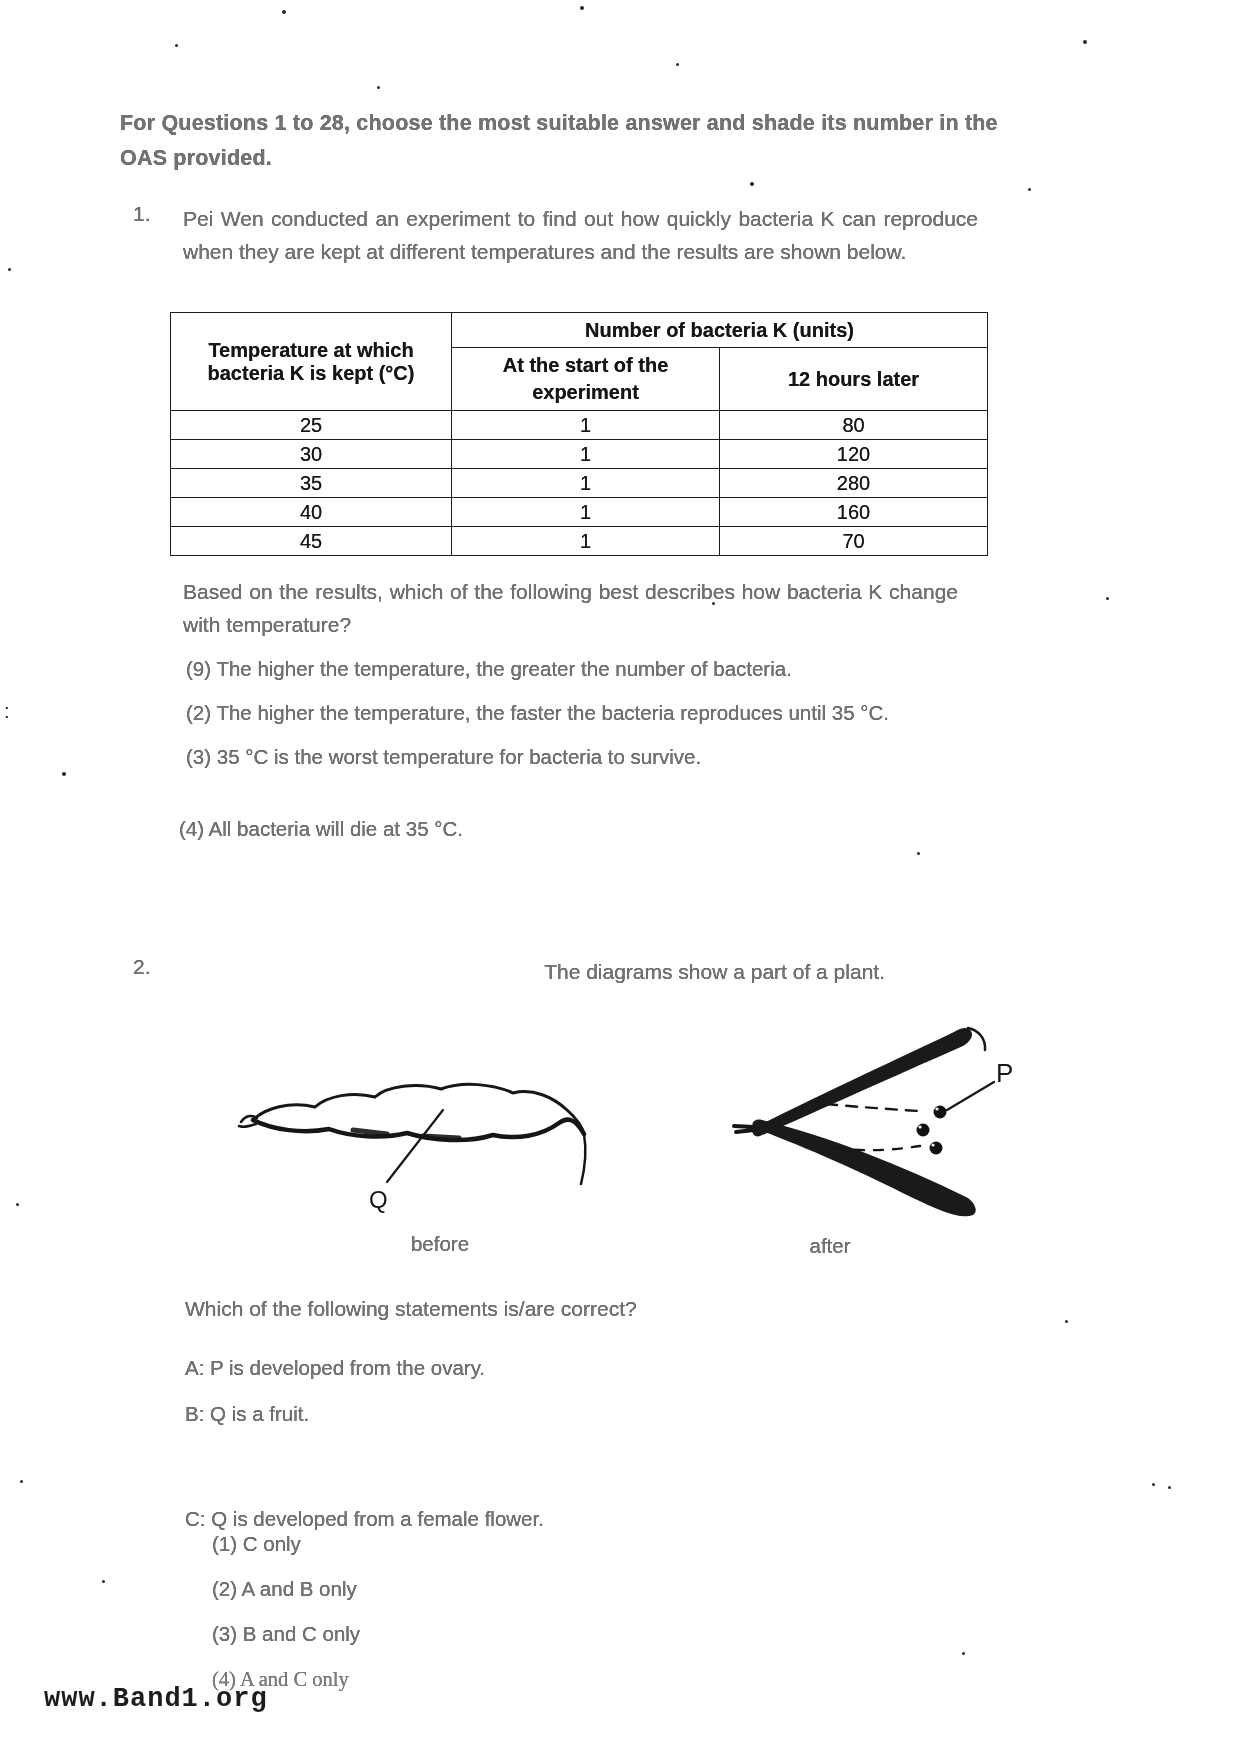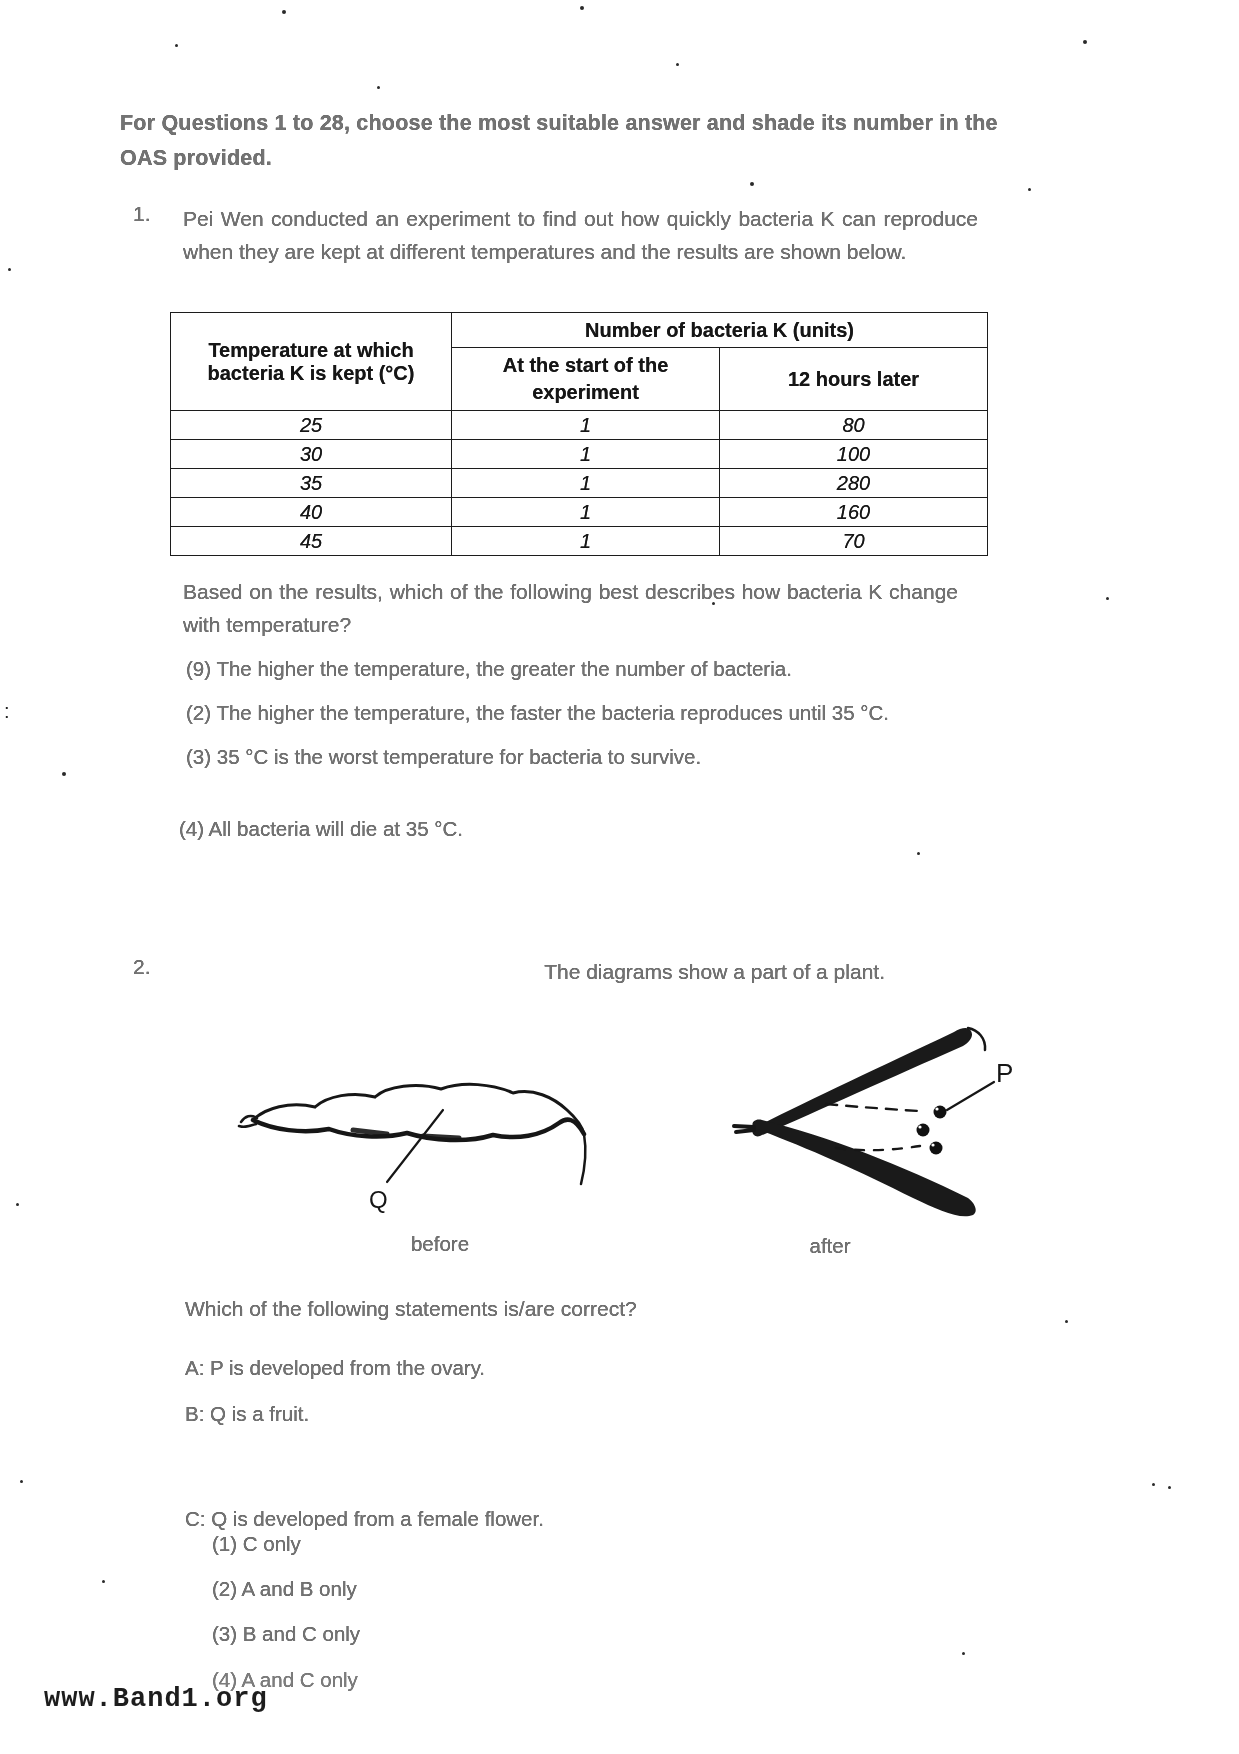--- a/index.html
+++ b/index.html
@@ -35,21 +35,21 @@
     text-align:center;
     vertical-align:middle;
     padding:1px 6px;
     text-shadow:0 0 0.5px rgba(10,10,10,.8);
   }
   td.hdr{font-weight:700;}
   td.c1{width:268px;}
   td.c2{width:282px;}
   td.c3{width:268px;}
   td.colTemp{border-right-style:dashed;margin-left:15px;}
-  tr.datarow td{height:26px;font-style:italic;}
+  tr.datarow td{height:26px;}
   td.subhdr{height:60px;line-height:27px;}
   td.grouphdr{height:32px;}
 
   .caption{position:absolute;font-size:20.5px;text-align:center;width:96px;}
   .watermark{
     position:absolute;left:44px;top:1684px;
     font-family:Liberation Mono, monospace;
     font-size:27px;font-weight:700;color:#1d1d1d;
     letter-spacing:1px;
   }
@@ -102,21 +102,21 @@
         <td class="hdr c3 subhdr">12 hours later</td>
       </tr>
       <tr class="datarow">
         <td class="c1 colTemp">25</td>
         <td class="c2">1</td>
         <td class="c3">80</td>
       </tr>
       <tr class="datarow">
         <td class="c1 colTemp">30</td>
         <td class="c2">1</td>
-        <td class="c3">100</td>
+        <td class="c3">120</td>
       </tr>
       <tr class="datarow">
         <td class="c1 colTemp">35</td>
         <td class="c2">1</td>
         <td class="c3">280</td>
       </tr>
       <tr class="datarow">
         <td class="c1 colTemp">40</td>
         <td class="c2">1</td>
         <td class="c3">160</td>
@@ -171,17 +171,17 @@
 
   <div class="txt para" style="left:185px;top:1292px;width:700px;text-align:left;">Which of the following statements is/are correct?</div>
 
   <div class="txt stmtline" style="left:185px;top:1356px;">A: P is developed from the ovary.</div>
   <div class="txt stmtline" style="left:185px;top:1402px;">B: Q is a fruit.</div>
   <div class="txt stmtline" style="left:185px;top:1492px;margin-top:15px;">C: Q is developed from a female flower.</div>
 
   <div class="txt optline" style="left:212px;top:1532px;">(1) C only</div>
   <div class="txt optline" style="left:212px;top:1577px;">(2) A and B only</div>
   <div class="txt optline" style="left:212px;top:1622px;">(3) B and C only</div>
-  <div class="txt optline" style="left:212px;top:1668px;opacity:.92;">(4) A and C only</div>
+  <div class="txt optline" style="left:212px;top:1668px;opacity:.92;font-family:Liberation Serif, serif;">(4) A and C only</div>
 
   <div class="watermark">www.Band1.org</div>
 
 </div>
 
 </body></html>

